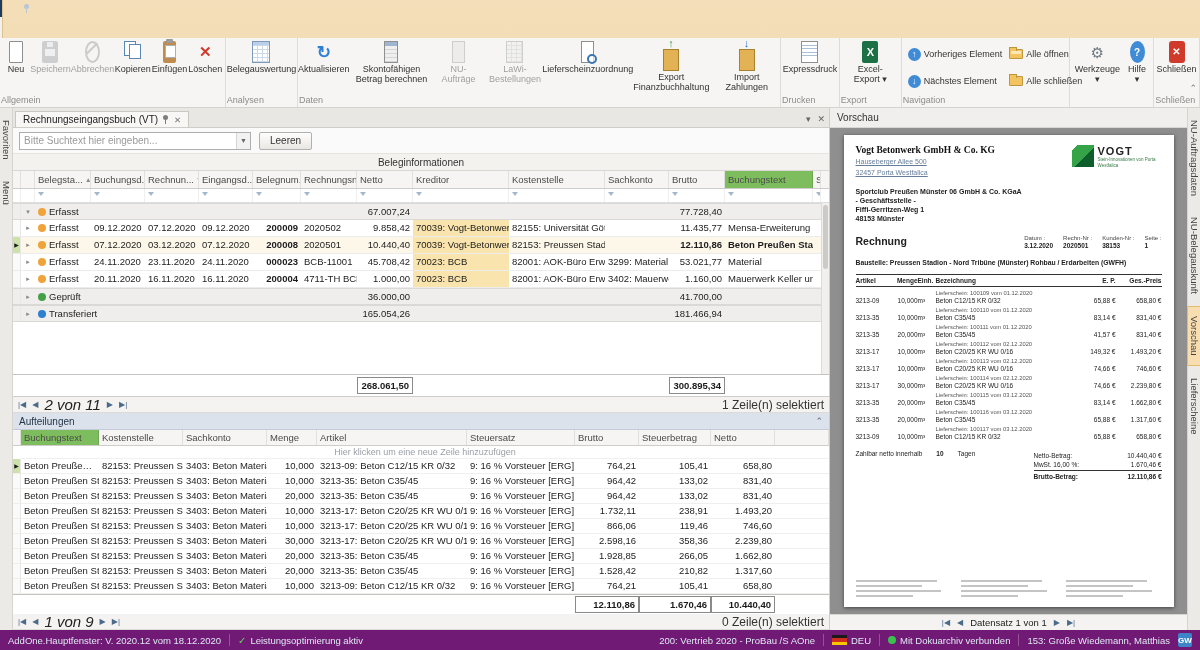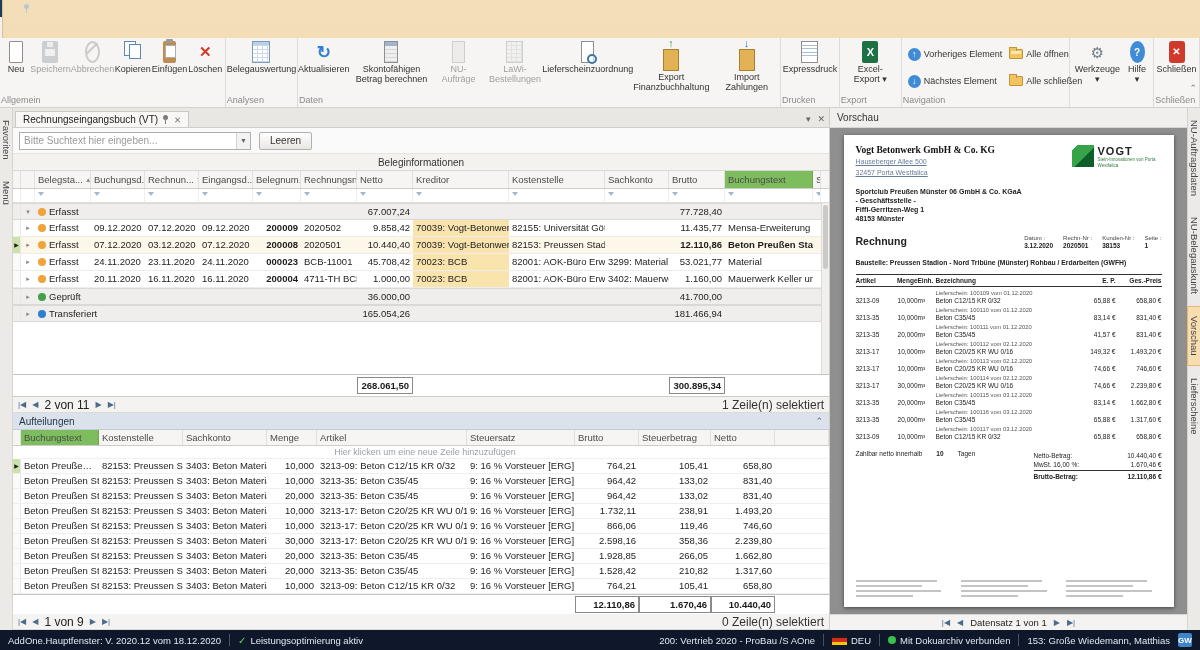--- a/index.html
+++ b/index.html
@@ -125,21 +125,21 @@
 .grow.group .gc.ind{background:#efeeec;}
 .gc.expcell{color:#8a8a8a;font-size:7px;text-align:center;padding:0;}
 .dot{width:8px;height:8px;border-radius:50%;display:inline-block;margin-right:3px;vertical-align:-1px;}
 .gfiller{flex:1;background:#fff;}
 .gfoot{height:22px;flex:0 0 22px;background:#fff;border-top:1px solid #c6c4c0;display:flex;align-items:center;}
 .sumbox{border:1px solid #8a8a8a;background:#fff;font-size:9.5px;font-weight:bold;text-align:right;padding:2px 3px;}
 .vscroll{position:absolute;right:0;top:49px;bottom:22px;width:8px;background:#f1f0ee;border-left:1px solid #dddbd7;}
 .vthumb{position:absolute;left:1px;right:1px;top:2px;height:64px;background:#cccac6;border-radius:3px;}
 
 .pager{height:16px;flex:0 0 16px;background:#f4f3f1;border-bottom:1px solid #dddbd7;display:flex;align-items:center;gap:6px;padding:0 5px;font-size:8px;color:#4a6b8a;}
-.pager .pos{color:#222;font-size:12px;}
+.pager .pos{color:#222;font-size:15px;font-style:italic;}
 .pager .selinfo{margin-left:auto;color:#333;font-size:12px;}
 .pbtn{font-size:8px;color:#4a6b8a;}
 
 .split-header{height:17px;flex:0 0 17px;background:#dbe2eb;border-bottom:1px solid #c3cbd6;display:flex;align-items:center;padding:0 6px;font-size:10px;color:#23364a;}
 .split-header .chev{margin-left:auto;color:#55657a;font-size:9px;}
 
 
 .botgrid{flex:0 0 164px;display:flex;flex-direction:column;background:#fff;}
 .bghead{display:flex;height:16px;flex:0 0 16px;background:#f6f5f3;border-bottom:1px solid #cfcdc9;}
 .addrow{height:13px;flex:0 0 13px;text-align:center;font-size:9px;color:#9aa0a6;line-height:13px;border-bottom:1px solid #f0f0f0;background:#fff;margin-left:8px;}
@@ -180,21 +180,21 @@
 .terms{font-size:6.5px;display:flex;gap:14px;}
 .bold9{font-weight:bold;}
 .tot-block{width:128px;}
 .tot-row{display:flex;justify-content:space-between;font-size:6.5px;margin-top:2px;}
 .tot-row.bold{font-weight:bold;border-top:1px solid #333;padding-top:2px;}
 .inv-footer{position:absolute;left:12px;right:12px;bottom:10px;display:flex;gap:10px;}
 .fcol{flex:1;}
 .fbar{height:2px;background:#c4c4c4;margin-top:3px;}
 
 
-.statusbar{height:20px;flex:0 0 20px;background:#0f172a;display:flex;align-items:center;color:#dfe8f2;font-size:9.5px;padding:0 8px;gap:8px;}
+.statusbar{height:20px;flex:0 0 20px;background:#701a75;display:flex;align-items:center;color:#dfe8f2;font-size:9.5px;padding:0 8px;gap:8px;}
 .sb-item{display:flex;align-items:center;gap:4px;white-space:nowrap;}
 .sb-sep{width:1px;height:12px;background:rgba(255,255,255,.25);}
 .sb-check{color:#5fd75f;font-size:10px;}
 .sb-flag{width:15px;height:10px;background:linear-gradient(#1a1a1a 0 33%,#cf2b1e 33% 66%,#f7c600 66%);display:inline-block;}
 .sb-dot{width:8px;height:8px;border-radius:50%;background:#39c24e;display:inline-block;}
 .sb-avatar{width:14px;height:14px;background:#3d85c8;border-radius:2px;color:#fff;font-size:8px;font-weight:bold;display:flex;align-items:center;justify-content:center;}
 .sb-spacer{flex:1;}
 </style>
 </head>
 <body>

